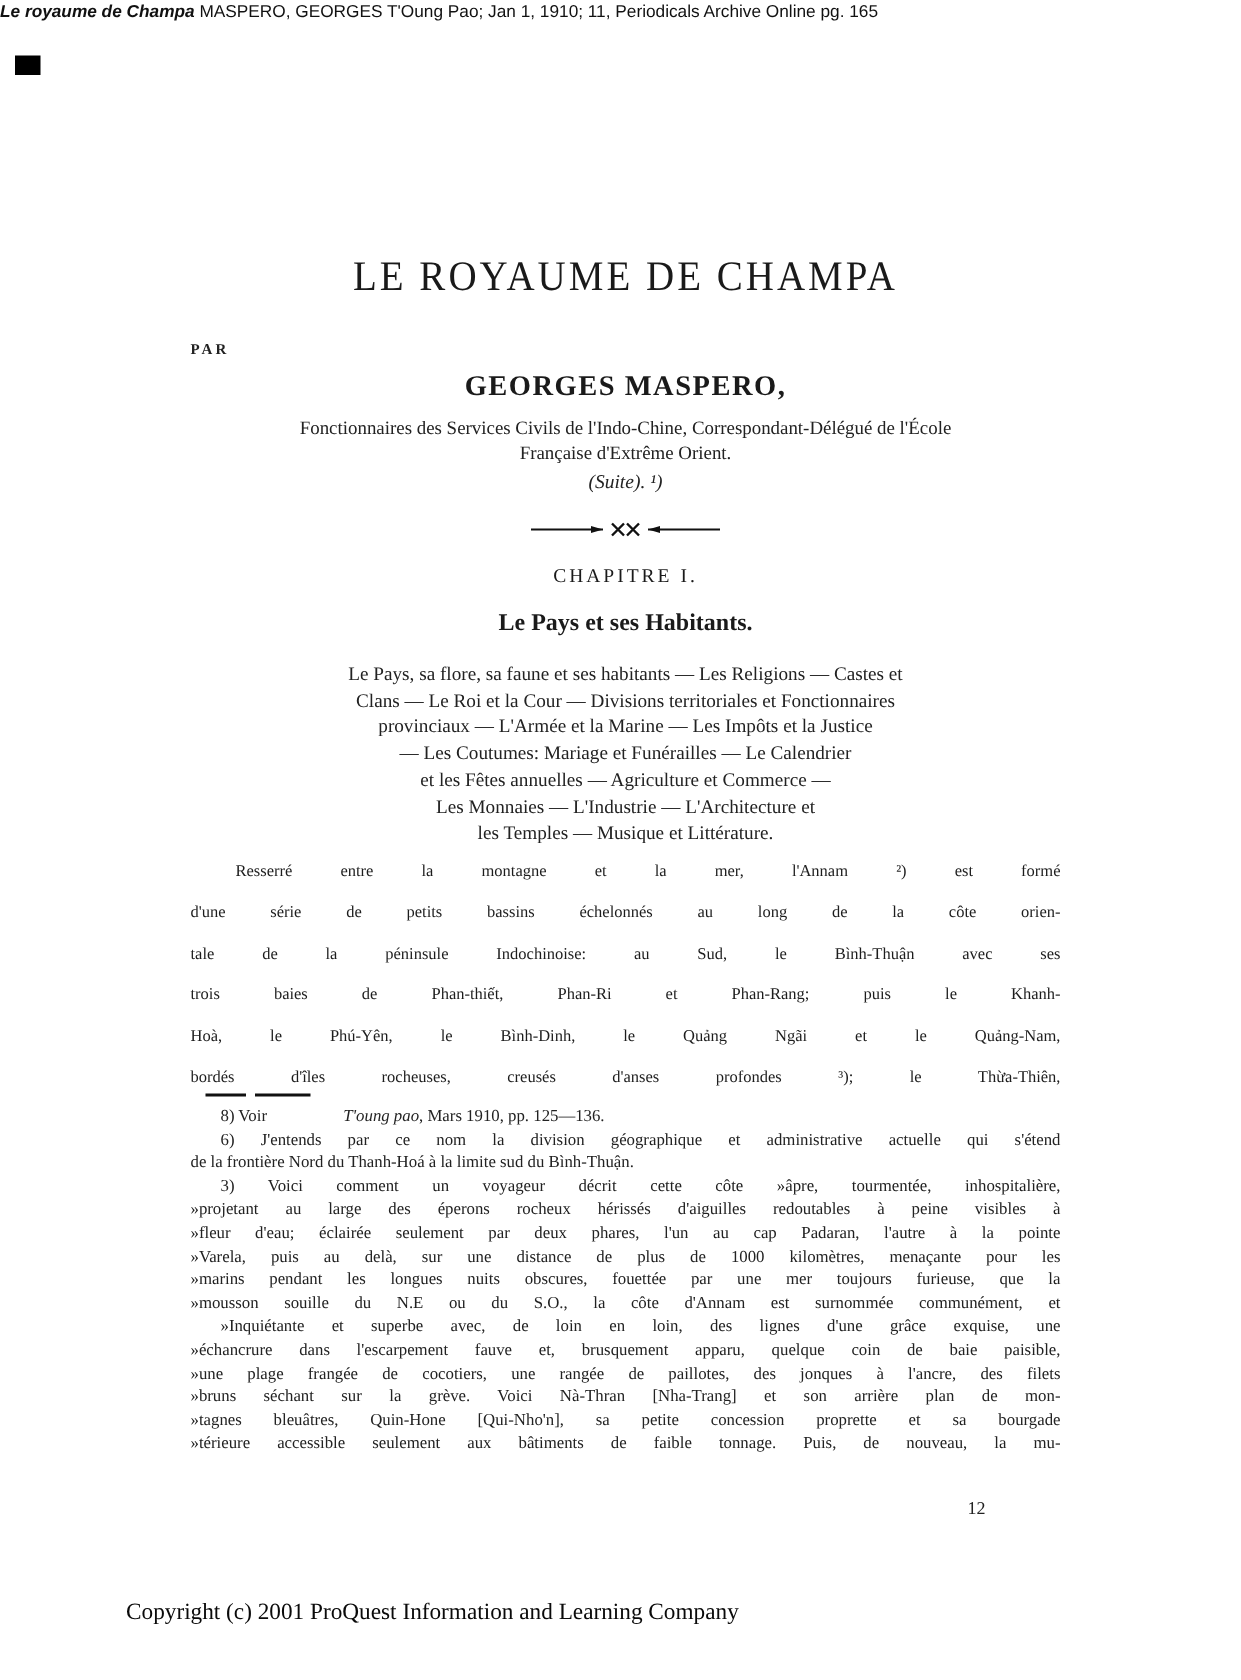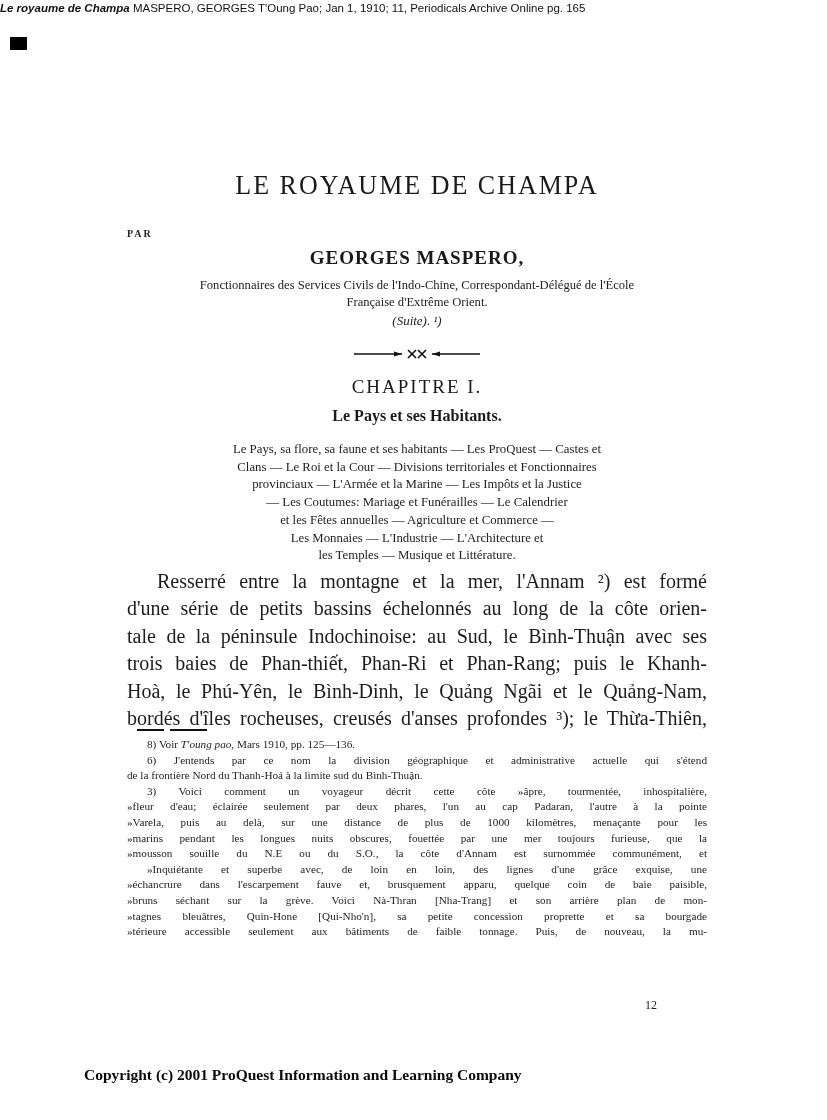--- a/index.html
+++ b/index.html
@@ -36,55 +36,55 @@
     position:absolute; top:277px; left:0; width:100%;
     text-align:center; font-size:12.6px; line-height:17px; color:#222;
   }
   .suite {
     position:absolute; top:313px; left:0; width:100%;
     text-align:center; font-size:13px; font-style:italic; color:#222;
   }
   .ornament { position:absolute; top:346px; left:0; width:100%; text-align:center; }
   .chapter {
     position:absolute; top:376px; left:0; width:100%;
-    text-align:center; font-size:19px; letter-spacing:2px; color:#1a1a1a;
+    text-align:center; font-size:13px; letter-spacing:2px; color:#1a1a1a;
   }
   .chapter-title {
     position:absolute; top:407px; left:0; width:100%;
     text-align:center; font-size:16px; font-weight:bold; color:#1a1a1a;
   }
   .summary {
     position:absolute; top:441px; left:0; width:100%;
     font-size:12.8px; line-height:17.7px; color:#222;
   }
   .summary .sl { text-align:center; }
   .bodytext {
     position:absolute; top:568px; left:0; width:100%;
-    font-size:20px; line-height:27.4px; color:#1d1d1d;
+    font-size:11px; line-height:27.4px; color:#1d1d1d;
   }
   .bl { text-align:justify; text-align-last:justify; }
   .bl.ind30 { text-indent:30px; }
   .fnrule { position:absolute; top:729px; left:10px; width:70px; height:2px; }
   .fnrule .seg1 { position:absolute; left:0; top:0; width:27px; height:2px; background:#111; }
   .fnrule .seg2 { position:absolute; left:33px; top:0; width:37px; height:2px; background:#111; }
   .footnotes {
     position:absolute; top:737px; left:0; width:100%;
     font-size:11.2px; line-height:15.6px; color:#222;
   }
   .fl { text-align:justify; text-align-last:justify; }
   .fl.ind { text-indent:20px; }
   .fl.short { text-align:left; text-align-last:left; }
-  .fl .t-ital { font-style:italic; }
+  .fl .t-ital { font-style:italic;margin-left:48px; }
   .pagenum {
     position:absolute; left:645px; top:998px;
     font-size:12px; color:#222;
   }
   .copyright {
     position:absolute; left:84px; top:1066px;
-    font-size:15.5px; font-weight:bold; color:#0a0a0a;
+    font-size:15.5px; font-weight:normal; color:#0a0a0a;
     font-family:"Liberation Serif", serif; white-space:nowrap;
   }
 </style>
 </head>
 <body>
 
 <div class="scan-header">
   <span class="t-ital">Le royaume de Champa</span>
   <span>MASPERO, GEORGES T'Oung Pao; Jan 1, 1910; 11, Periodicals Archive Online pg. 165</span>
 </div>
@@ -112,21 +112,21 @@
       <path d="M66 2 L74 10 M74 2 L66 10" stroke="#111" stroke-width="1.6"></path>
       <polygon points="80,6 88,3.6 88,8.4" fill="#111"></polygon>
       <line x1="80" y1="6" x2="128" y2="6" stroke="#111" stroke-width="1.4"></line>
     </svg>
   </div>
 
   <div class="chapter">CHAPITRE I.</div>
   <div class="chapter-title">Le Pays et ses Habitants.</div>
 
   <div class="summary">
-    <div class="sl">Le Pays, sa flore, sa faune et ses habitants — Les ProQuest — Castes et</div>
+    <div class="sl">Le Pays, sa flore, sa faune et ses habitants — Les Religions — Castes et</div>
     <div class="sl">Clans — Le Roi et la Cour — Divisions territoriales et Fonctionnaires</div>
     <div class="sl">provinciaux — L'Armée et la Marine — Les Impôts et la Justice</div>
     <div class="sl">— Les Coutumes: Mariage et Funérailles — Le Calendrier</div>
     <div class="sl">et les Fêtes annuelles — Agriculture et Commerce —</div>
     <div class="sl">Les Monnaies — L'Industrie — L'Architecture et</div>
     <div class="sl">les Temples — Musique et Littérature.</div>
   </div>
 
   <div class="bodytext">
     <div class="bl ind30">Resserré entre la montagne et la mer, l'Annam ²) est formé</div>
@@ -142,26 +142,28 @@
     <div class="seg2"></div>
   </div>
 
   <div class="footnotes">
     <div class="fl ind short">
       <span>8) Voir </span><span class="t-ital">T'oung pao</span><span>, Mars 1910, pp. 125—136.</span>
     </div>
     <div class="fl ind">6) J'entends par ce nom la division géographique et administrative actuelle qui s'étend</div>
     <div class="fl short">de la frontière Nord du Thanh-Hoá à la limite sud du Bình-Thuận.</div>
     <div class="fl ind">3) Voici comment un voyageur décrit cette côte »âpre, tourmentée, inhospitalière,</div>
+    <div class="fl">»projetant au large des éperons rocheux hérissés d'aiguilles redoutables à peine visibles à</div>
     <div class="fl">»fleur d'eau; éclairée seulement par deux phares, l'un au cap Padaran, l'autre à la pointe</div>
     <div class="fl">»Varela, puis au delà, sur une distance de plus de 1000 kilomètres, menaçante pour les</div>
     <div class="fl">»marins pendant les longues nuits obscures, fouettée par une mer toujours furieuse, que la</div>
     <div class="fl">»mousson souille du N.E ou du S.O., la côte d'Annam est surnommée communément, et</div>
     <div class="fl ind">»Inquiétante et superbe avec, de loin en loin, des lignes d'une grâce exquise, une</div>
     <div class="fl">»échancrure dans l'escarpement fauve et, brusquement apparu, quelque coin de baie paisible,</div>
+    <div class="fl">»une plage frangée de cocotiers, une rangée de paillotes, des jonques à l'ancre, des filets</div>
     <div class="fl">»bruns séchant sur la grève. Voici Nà-Thran [Nha-Trang] et son arrière plan de mon-</div>
     <div class="fl">»tagnes bleuâtres, Quin-Hone [Qui-Nho'n], sa petite concession proprette et sa bourgade</div>
     <div class="fl">»térieure accessible seulement aux bâtiments de faible tonnage. Puis, de nouveau, la mu-</div>
   </div>
 
 </div>
 
 <div class="pagenum">12</div>
 
 <div class="copyright">Copyright (c) 2001 ProQuest Information and Learning Company</div>

